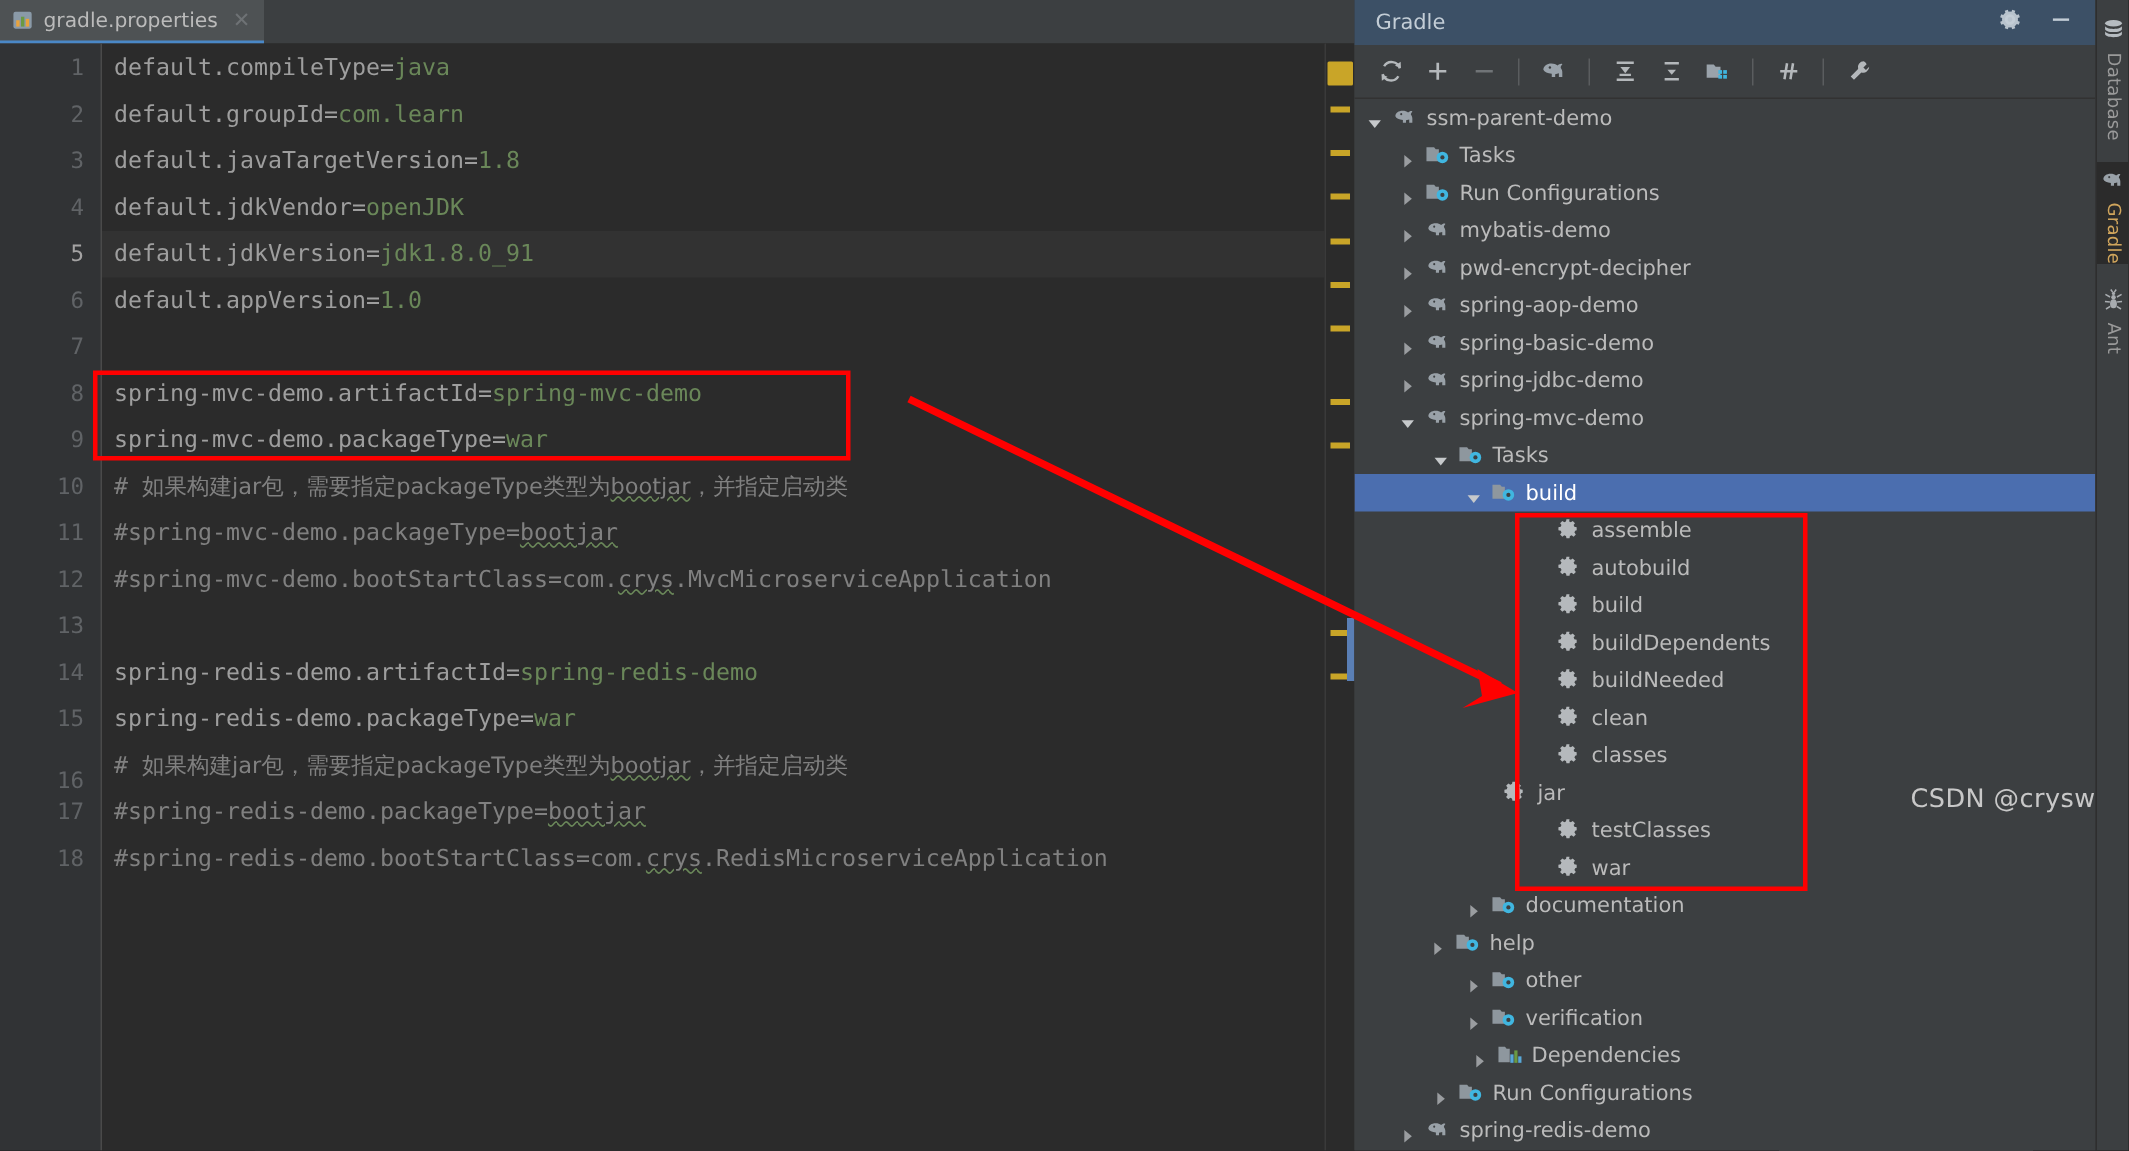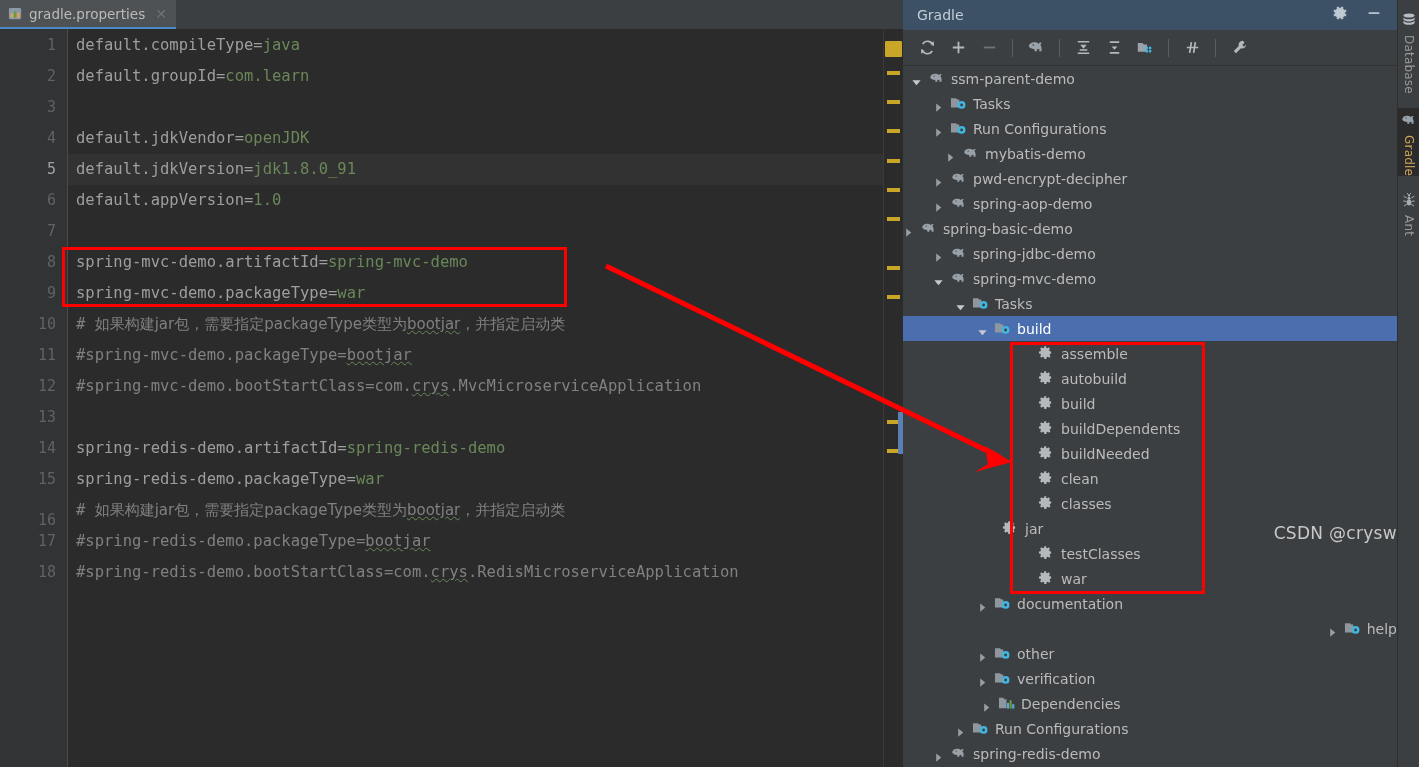--- a/index.html
+++ b/index.html
@@ -197,20 +197,21 @@
         <div class="line-no" style="top: 435px; line-height: 31px;">15</div>
         <div class="line-no" style="top: 452px; line-height: 31px; margin-top: 24px;">16</div>
         <div class="line-no" style="top: 497px; line-height: 31px;">17</div>
         <div class="line-no" style="top: 528px; line-height: 31px;">18</div>
       </div>
     <div id="gutter-line"></div>
 
     <div id="code-area">
         <div class="code-line" style="top: 1px;"><span class="tok-key">default.compileType=</span><span class="tok-val">java</span></div>
         <div class="code-line" style="top: 32px;"><span class="tok-key">default.groupId=</span><span class="tok-val">com.learn</span></div>
+        <div class="code-line" style="top: 63px;"><span class="tok-key">default.javaTargetVersion=</span><span class="tok-val">1.8</span></div>
         <div class="code-line" style="top: 94px;"><span class="tok-key">default.jdkVendor=</span><span class="tok-val">openJDK</span></div>
         <div class="current-line-hl" style="top: 125px;"></div>
         <div class="code-line" style="top: 125px;"><span class="tok-key">default.jdkVersion=</span><span class="tok-val">jdk1.8.0_91</span></div>
         <div class="code-line" style="top: 156px;"><span class="tok-key">default.appVersion=</span><span class="tok-val">1.0</span></div>
         <div class="code-line" style="top: 187px;"></div>
         <div class="code-line" style="top: 218px;"><span class="tok-key">spring-mvc-demo.artifactId=</span><span class="tok-val">spring-mvc-demo</span></div>
         <div class="code-line" style="top: 249px;"><span class="tok-key">spring-mvc-demo.packageType=</span><span class="tok-val">war</span></div>
         <div class="code-line" style="top: 280px;"><span class="tok-comment"># </span><span class="tok-cn">如果构建jar包，需要指定packageType类型为</span><span class="tok-cn squiggle">bootjar</span><span class="tok-cn">，并指定启动类</span></div>
         <div class="code-line" style="top: 311px;"><span class="tok-comment">#spring-mvc-demo.packageType=</span><span class="tok-comment squiggle">bootjar</span></div>
         <div class="code-line" style="top: 342px;"><span class="tok-comment">#spring-mvc-demo.bootStartClass=com.</span><span class="tok-comment squiggle">crys</span><span class="tok-comment">.MvcMicroserviceApplication</span></div>
@@ -344,21 +345,21 @@
           <span class="arrow"><svg width="11" height="11" viewBox="0 0 12 12">
               <polygon points="3.5,1.5 9,6 3.5,10.5" fill="#9a9da0"></polygon>
             </svg></span>
           <span class="ticon"><svg width="17" height="16" viewBox="0 0 18 17">
               <path fill="#8e979e" d="M1 3.4h5.4L7.6 4.8h2.2v8.4H1z"></path>
               <circle cx="12.3" cy="10.6" r="4.1" fill="#40b6e0"></circle>
               <circle cx="12.3" cy="10.6" r="1.5" fill="#3c3f41"></circle>
             </svg></span>
           <span class="tlabel">Run Configurations</span>
         </div>
-        <div class="tree-row" style="padding-left: 42px;">
+        <div class="tree-row" style="padding-left: 30px;">
           <span class="arrow"><svg width="11" height="11" viewBox="0 0 12 12">
               <polygon points="3.5,1.5 9,6 3.5,10.5" fill="#9a9da0"></polygon>
             </svg></span>
           <span class="ticon"><svg width="19" height="16" viewBox="0 0 22 18">
               <path fill="#99a1a8" d="M2.6 8.4c0-2.5 2.6-4.2 5.5-4.2 2 0 3.3.5 4.3 1.4.8-.8 2-1.4 3-1.2.4.1.3.6 0 .9-.6.5-.9 1.3-.8 2 .7.8 1.1 1.8 1.1 2.9v3.2h-2.4v-2.5l-2.5.7v1.8H8.4v-2.1c-2.9-.3-5.2-1.2-5.8-2.9z"></path>
               <circle cx="7.1" cy="6.8" r="0.8" fill="#3c3f41"></circle>
             </svg></span>
           <span class="tlabel">mybatis-demo</span>
         </div>
         <div class="tree-row" style="padding-left: 30px;">
@@ -374,21 +375,21 @@
         <div class="tree-row" style="padding-left: 30px;">
           <span class="arrow"><svg width="11" height="11" viewBox="0 0 12 12">
               <polygon points="3.5,1.5 9,6 3.5,10.5" fill="#9a9da0"></polygon>
             </svg></span>
           <span class="ticon"><svg width="19" height="16" viewBox="0 0 22 18">
               <path fill="#99a1a8" d="M2.6 8.4c0-2.5 2.6-4.2 5.5-4.2 2 0 3.3.5 4.3 1.4.8-.8 2-1.4 3-1.2.4.1.3.6 0 .9-.6.5-.9 1.3-.8 2 .7.8 1.1 1.8 1.1 2.9v3.2h-2.4v-2.5l-2.5.7v1.8H8.4v-2.1c-2.9-.3-5.2-1.2-5.8-2.9z"></path>
               <circle cx="7.1" cy="6.8" r="0.8" fill="#3c3f41"></circle>
             </svg></span>
           <span class="tlabel">spring-aop-demo</span>
         </div>
-        <div class="tree-row" style="">
+        <div class="tree-row" style="padding-left: 30px;">
           <span class="arrow"><svg width="11" height="11" viewBox="0 0 12 12">
               <polygon points="3.5,1.5 9,6 3.5,10.5" fill="#9a9da0"></polygon>
             </svg></span>
           <span class="ticon"><svg width="19" height="16" viewBox="0 0 22 18">
               <path fill="#99a1a8" d="M2.6 8.4c0-2.5 2.6-4.2 5.5-4.2 2 0 3.3.5 4.3 1.4.8-.8 2-1.4 3-1.2.4.1.3.6 0 .9-.6.5-.9 1.3-.8 2 .7.8 1.1 1.8 1.1 2.9v3.2h-2.4v-2.5l-2.5.7v1.8H8.4v-2.1c-2.9-.3-5.2-1.2-5.8-2.9z"></path>
               <circle cx="7.1" cy="6.8" r="0.8" fill="#3c3f41"></circle>
             </svg></span>
           <span class="tlabel">spring-basic-demo</span>
         </div>
         <div class="tree-row" style="padding-left: 30px;">
@@ -517,21 +518,21 @@
           <span class="arrow"><svg width="11" height="11" viewBox="0 0 12 12">
               <polygon points="3.5,1.5 9,6 3.5,10.5" fill="#9a9da0"></polygon>
             </svg></span>
           <span class="ticon"><svg width="17" height="16" viewBox="0 0 18 17">
               <path fill="#8e979e" d="M1 3.4h5.4L7.6 4.8h2.2v8.4H1z"></path>
               <circle cx="12.3" cy="10.6" r="4.1" fill="#40b6e0"></circle>
               <circle cx="12.3" cy="10.6" r="1.5" fill="#3c3f41"></circle>
             </svg></span>
           <span class="tlabel">documentation</span>
         </div>
-        <div class="tree-row" style="padding-left: 50px; justify-content: flex-end;">
+        <div class="tree-row" style="padding-left: 50px;">
           <span class="arrow"><svg width="11" height="11" viewBox="0 0 12 12">
               <polygon points="3.5,1.5 9,6 3.5,10.5" fill="#9a9da0"></polygon>
             </svg></span>
           <span class="ticon"><svg width="17" height="16" viewBox="0 0 18 17">
               <path fill="#8e979e" d="M1 3.4h5.4L7.6 4.8h2.2v8.4H1z"></path>
               <circle cx="12.3" cy="10.6" r="4.1" fill="#40b6e0"></circle>
               <circle cx="12.3" cy="10.6" r="1.5" fill="#3c3f41"></circle>
             </svg></span>
           <span class="tlabel">help</span>
         </div>

